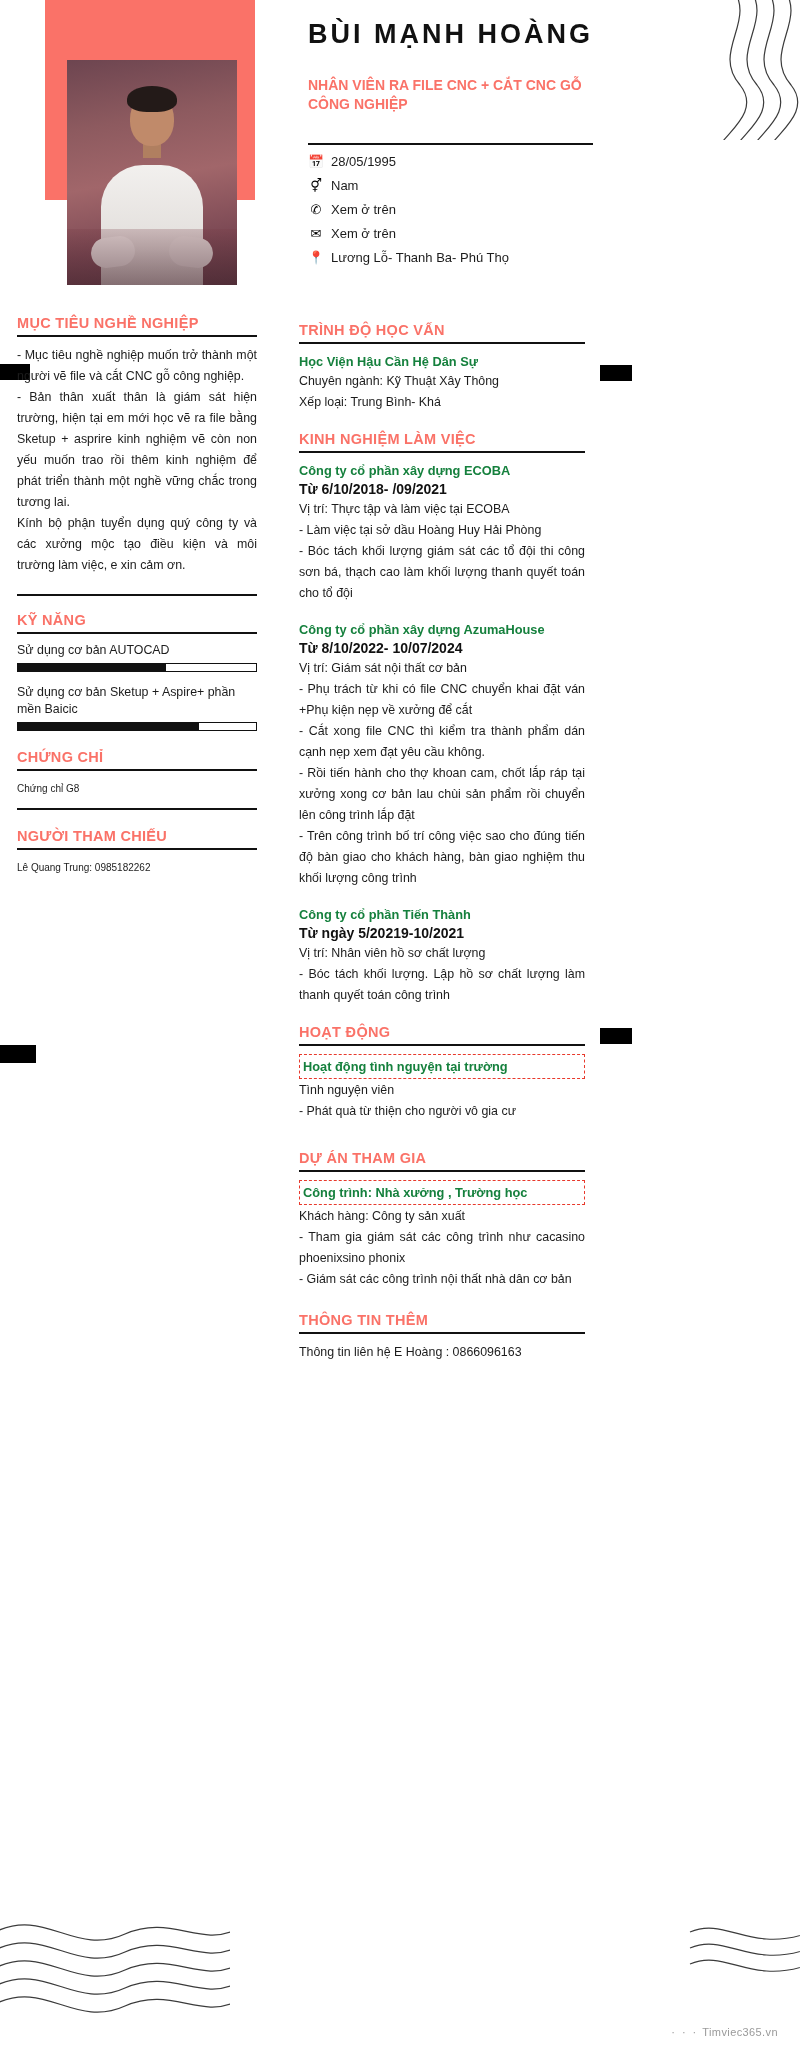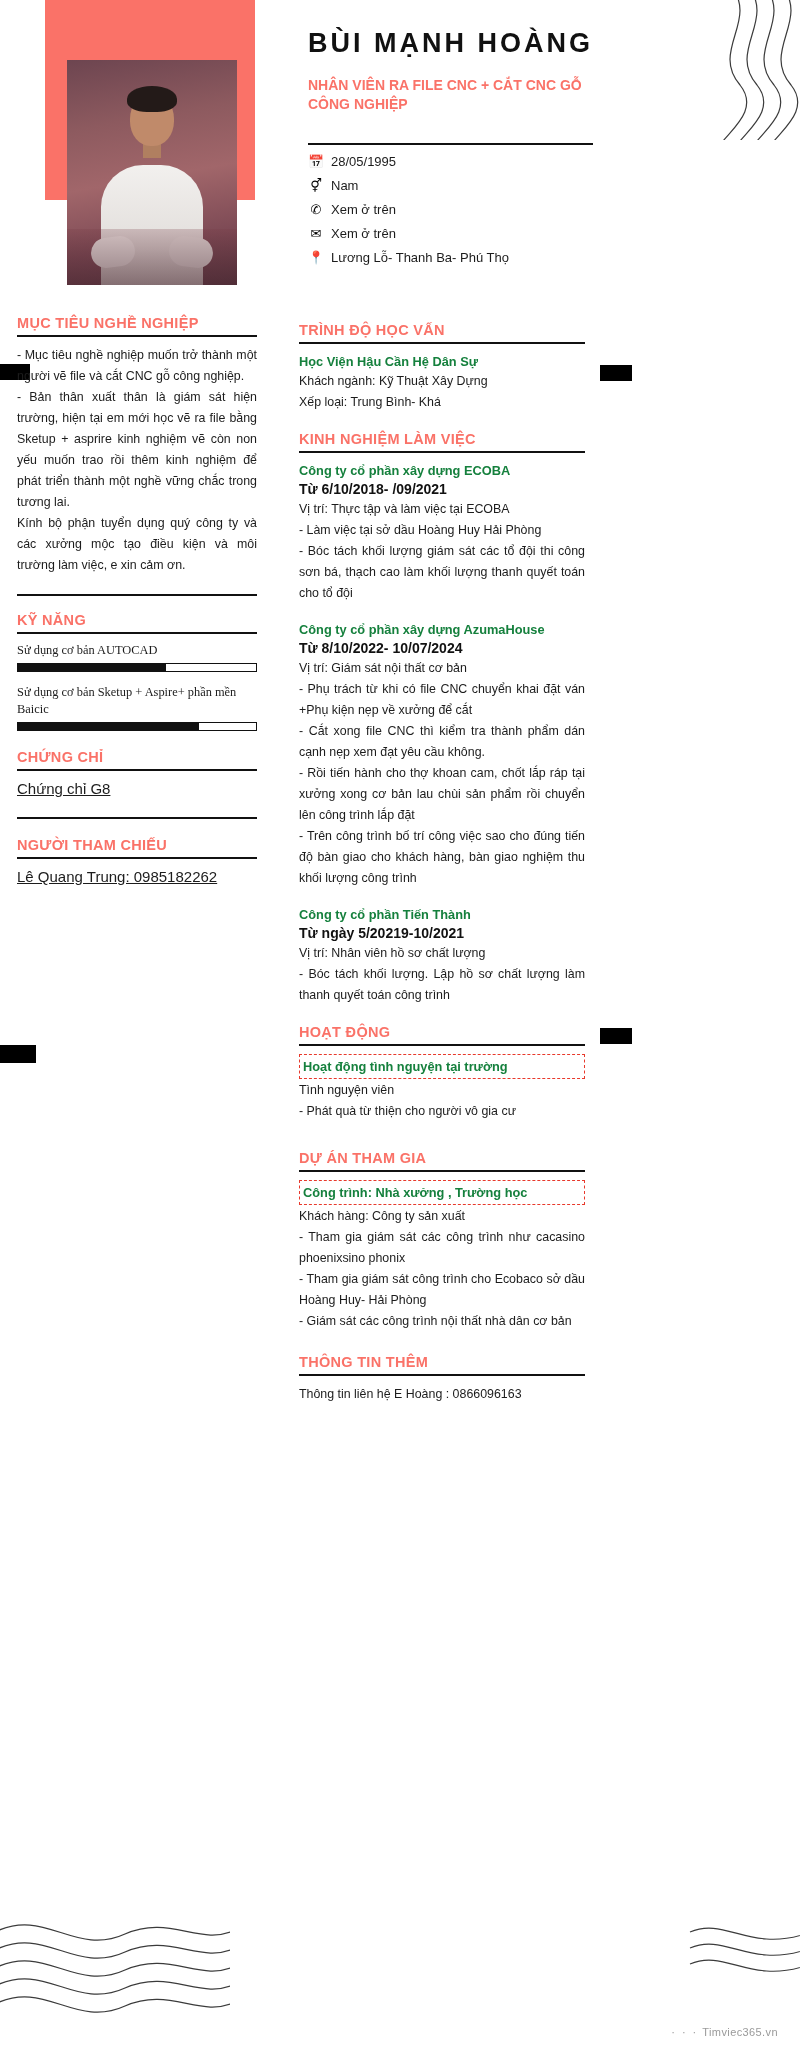--- a/index.html
+++ b/index.html
@@ -59,21 +59,21 @@
     position: absolute; right: 24px; bottom: 18px; width: 44px; height: 30px;
     background:#e8e4e1; border-radius: 16px; transform: rotate(8deg);
   }
   .photo .band {
     position:absolute; left:0; bottom:0; width:100%; height:56px;
     background: linear-gradient(180deg, rgba(120,60,70,.25), rgba(70,35,45,.55));
   }
 
   .name {
     position: absolute;
-    left: 308px; top: 28px;
+    left: 308px; top: 19px;
     font-size: 27px;
     font-weight: bold;
     letter-spacing: 3px;
     color: #111111;
     white-space: nowrap;
   }
   .job-title {
     position: absolute;
     left: 308px; top: 76px;
     width: 280px;
@@ -138,40 +138,38 @@
   }
   .body-txt p { margin-bottom: 0; }
 
   
   .skill { margin-bottom: 12px; }
   .skill-name {
     font-size: 12.4px;
     color: #1c1c1c;
     line-height: 17px;
     margin-bottom: 4px;
-    font-family: Liberation Serif, serif;
   }
   .bar {
     position: relative;
     height: 9px;
     background: #ffffff;
     border: 1px solid #111;
   }
   .bar > span {
     display: block;
     height: 100%;
     background: #111;
   }
 
   .simple-line {
-    font-size: 15px;
+    font-size: 10px;
     color: #1c1c1c;
     line-height: 19px;
-    padding-bottom: 19px;
-    text-decoration: underline;
+    padding-bottom: 10px;
   }
   .under-rule { border-bottom: 2px solid #111; }
 
   
   .entry { margin-bottom: 16px; }
   .entry-title {
     font-size: 12.8px;
     font-weight: bold;
     color: #15803d;
     line-height: 19px;
@@ -320,21 +318,21 @@
     </div>
   </div>
 
   <div class="right-col">
 
     <div class="sec">
       <div class="sec-title">TRÌNH ĐỘ HỌC VẤN</div>
       <div class="sec-rule"></div>
       <div class="entry">
         <div class="entry-title">Học Viện Hậu Cần Hệ Dân Sự</div>
-        <div class="entry-line">Khách ngành: Kỹ Thuật Xây Dựng</div>
+        <div class="entry-line">Chuyên ngành: Kỹ Thuật Xây Thông</div>
         <div class="entry-line">Xếp loại: Trung Bình- Khá</div>
       </div>
     </div>
 
     <div class="sec">
       <div class="sec-title">KINH NGHIỆM LÀM VIỆC</div>
       <div class="sec-rule"></div>
 
       <div class="entry">
         <div class="entry-title">Công ty cổ phần xây dựng ECOBA</div>
@@ -372,21 +370,20 @@
       </div>
     </div>
 
     <div class="sec" style="margin-top:28px;">
       <div class="sec-title">DỰ ÁN THAM GIA</div>
       <div class="sec-rule"></div>
       <div class="entry">
         <div class="entry-title dashed-box">Công trình: Nhà xưởng , Trường học</div>
         <div class="entry-line">Khách hàng: Công ty sản xuất</div>
         <div class="entry-line">- Tham gia giám sát các công trình như cacasino phoenixsino phonix</div>
-        <div class="entry-line">- Tham gia giám sát công trình cho Ecobaco sở dầu Hoàng Huy- Hải Phòng</div>
         <div class="entry-line">- Giám sát các công trình nội thất nhà dân cơ bản</div>
       </div>
     </div>
 
     <div class="sec" style="margin-top:22px;">
       <div class="sec-title">THÔNG TIN THÊM</div>
       <div class="sec-rule"></div>
       <div class="entry-line">Thông tin liên hệ E Hoàng : 0866096163</div>
     </div>
   </div>

